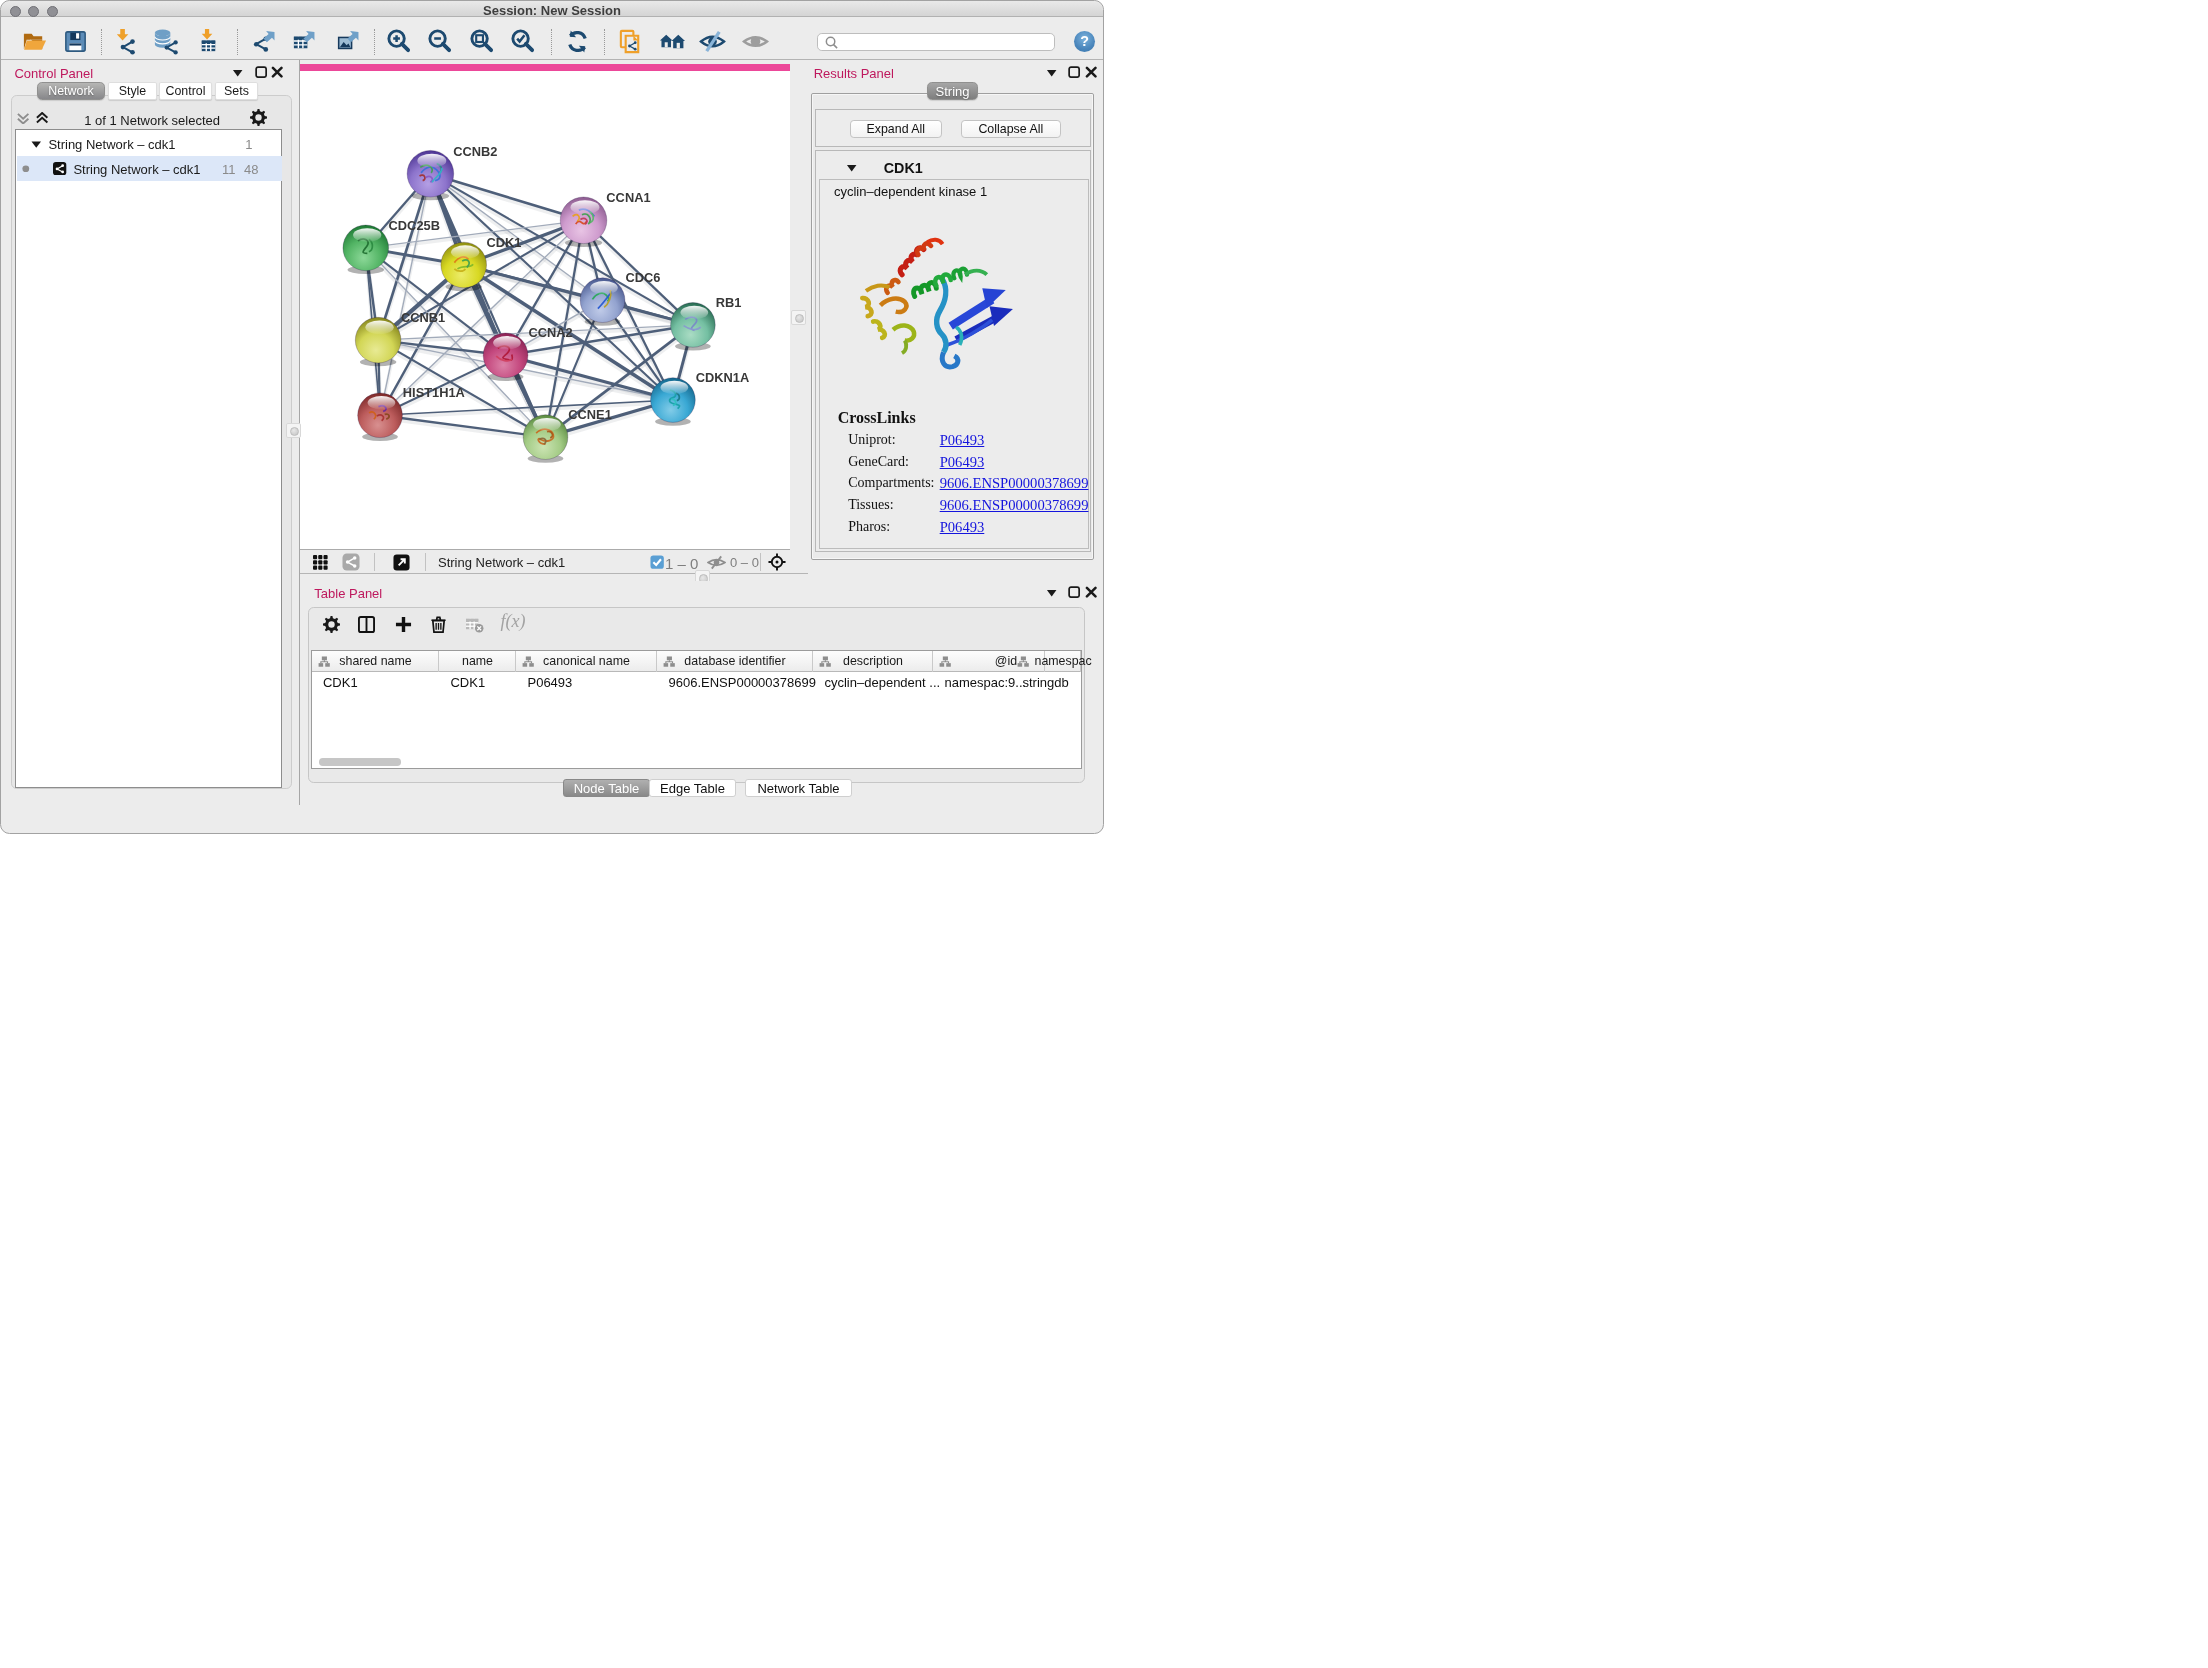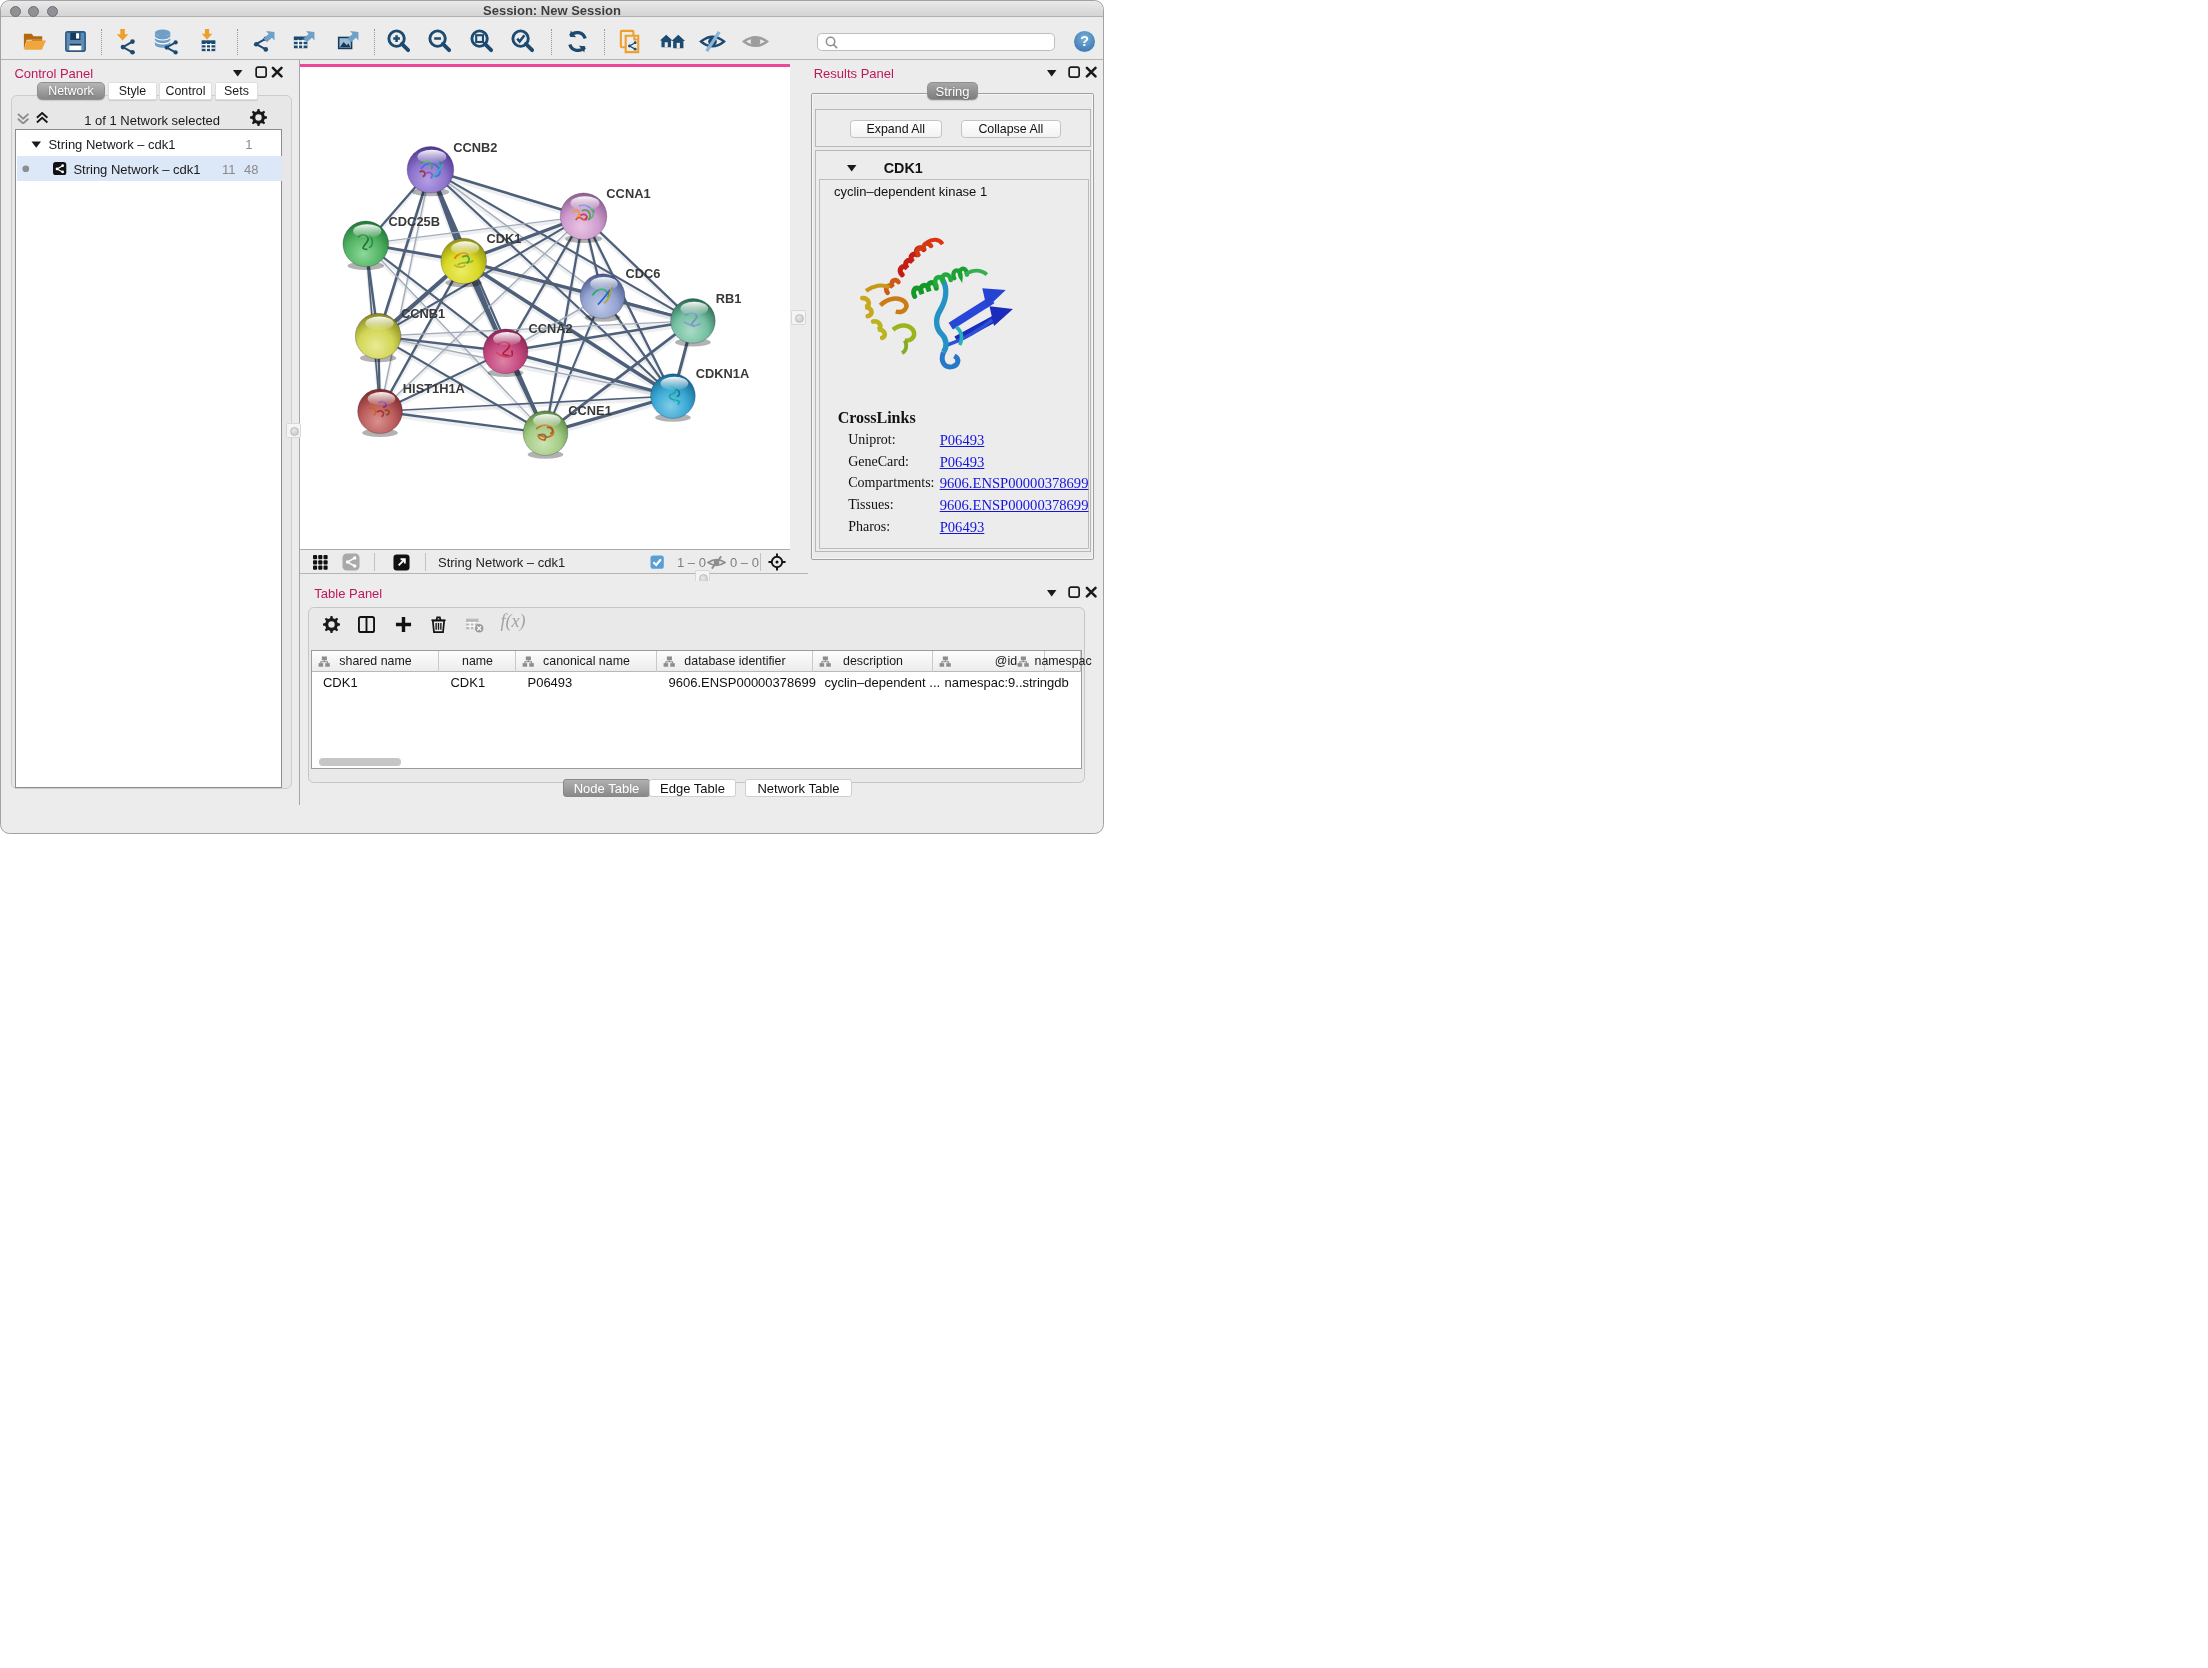--- a/index.html
+++ b/index.html
@@ -45,21 +45,21 @@
 .serif { font-family:"Liberation Serif", serif; }
 .xlink { color:#1414dd; text-decoration:underline; }
 
 #vsplit { position:absolute; left:789px; top:59px; width:17px; height:521px; background:#ececec; }
 #hsplit { position:absolute; left:299px; top:572px; width:806px; height:8.6px; background:#ececec; border-top:1px solid #b5b5b5; }
 .knob { position:absolute; width:15px; height:15px; background:#f4f4f4; border:1px solid #d8d8d8; border-radius:1.9px; }
 .knob:after { content:""; position:absolute; left:2.9px; top:2.9px; width:7.6px; height:7.6px; border-radius:50%;
   background:radial-gradient(circle at 40% 35%, #e8e8e8, #c2c2c2); border:1px solid #bdbdbd; }
 
 #canvas { position:absolute; left:299px; top:63px; width:491px; height:485px; background:#fff;
-  border-top:3px solid #ec4899; }
+  border-top:7px solid #ec4899; }
 #canvasbar { position:absolute; left:299px; top:548px; width:491px; height:24px; background:#ececec;
   border-top:1px solid #ababab; }
 .cbsep { position:absolute; top:2.9px; height:18px; width:0; border-left:1px solid #c2c2c2; }
 
 #tpanel { position:absolute; left:299px; top:580px; width:806px; height:224px; background:#ececec; }
 #tbox { position:absolute; left:7.6px; top:26px; width:777px; height:176px; background:#e9e9e9;
   border:1px solid #c6c6c6; border-radius:5.7px; }
 #ttable { position:absolute; left:2.9px; top:42px; width:771px; height:119px; background:#fff;
   border:1px solid #9b9b9b; }
 #thead { position:absolute; left:0; top:0; width:769px; height:21px;
@@ -585,21 +585,21 @@
       <svg class="abs" style="left:93px;top:3.8px" width="17" height="17" viewBox="0 0 18 18">
         <rect x="0.5" y="0.5" width="17" height="17" rx="3.5" fill="#111"></rect>
         <path d="M6 12 L12 6 M8 5.5 L12.5 5.5 L12.5 10" stroke="#fff" stroke-width="2" fill="none"></path>
       </svg>
       <div class="cbsep" style="left:125px"></div>
       <div class="abs" style="left:138px;top:4.8px;font-size:13px;color:#222">String Network – cdk1</div>
       <svg class="abs" style="left:350px;top:4.8px" width="14.3" height="14.3" viewBox="0 0 15 15">
         <rect x="0.5" y="0.5" width="14" height="14" rx="3" fill="#5a9fd4"></rect>
         <path d="M3.5 7.5 L6.5 10.5 L11.5 4.5" stroke="#fff" stroke-width="2.2" fill="none"></path>
       </svg>
-      <div class="abs" style="left:377px;top:4.8px;font-size:13px;color:#7e7e7e">1 – 0</div>
+      <div class="abs" style="left:365px;top:4.8px;font-size:15px;color:#7e7e7e">1 – 0</div>
       <svg class="abs" style="left:407px;top:4.8px" width="19" height="15" viewBox="0 0 20 16">
         <path d="M1 8 Q10 2 19 8 Q10 14 1 8 Z" fill="none" stroke="#8e8e8e" stroke-width="1.8"></path>
         <circle cx="10" cy="8" r="3" fill="#8e8e8e"></circle>
         <line x1="15" y1="1.5" x2="5" y2="14.5" stroke="#8e8e8e" stroke-width="2"></line>
       </svg>
       <div class="abs" style="left:430px;top:4.8px;font-size:13px;color:#7e7e7e">0 – 0</div>
       <div class="cbsep" style="left:460px"></div>
       <svg class="abs" style="left:468px;top:2.9px" width="18" height="18" viewBox="0 0 19 19">
         <circle cx="9.5" cy="9.5" r="5.5" fill="none" stroke="#111" stroke-width="2"></circle>
         <circle cx="9.5" cy="9.5" r="1.6" fill="#111"></circle>

